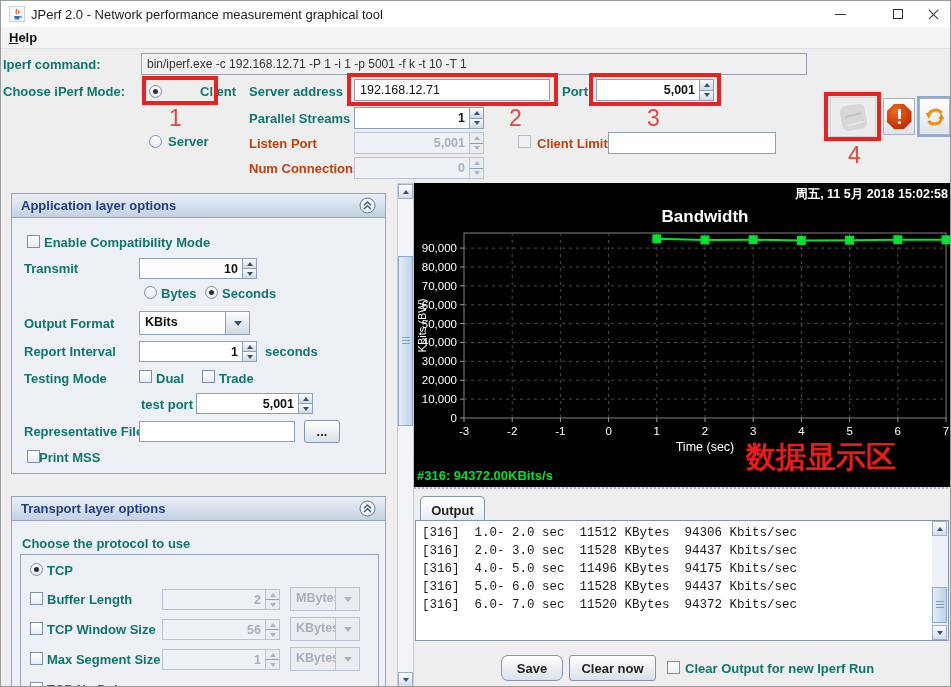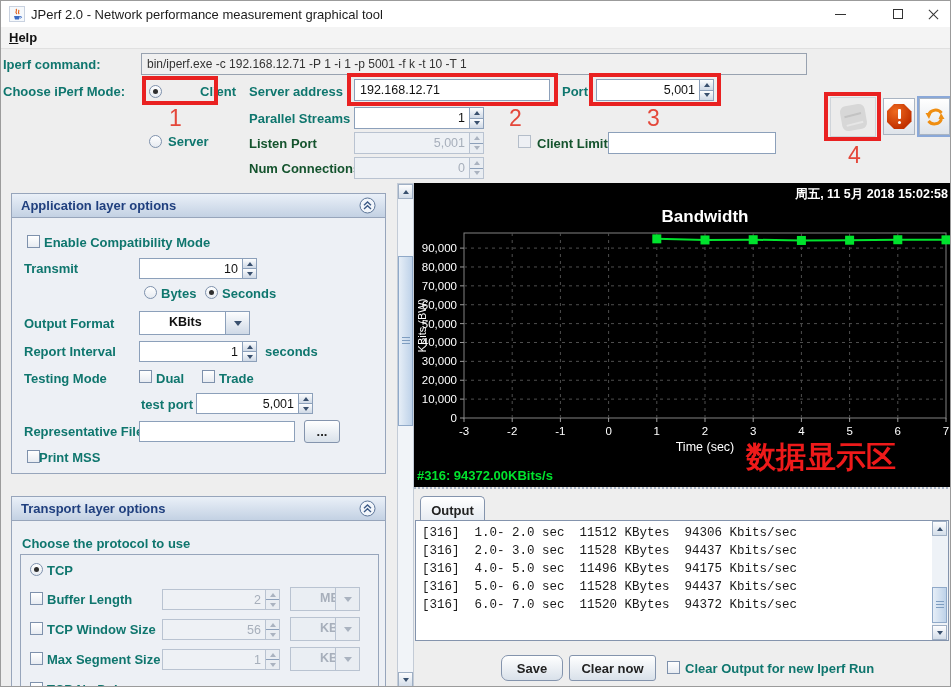--- a/index.html
+++ b/index.html
@@ -18,41 +18,41 @@
   .glyph-close::before,.glyph-close::after { content:""; position:absolute; left:-1px; top:5px; width:13px; height:1px; background:#333; }
   .glyph-close::before { transform:rotate(45deg); } .glyph-close::after { transform:rotate(-45deg); }
 
   
   .menubar { position:absolute; left:0; top:26px; width:100%; height:22px; background:#f4f4f4; border-bottom:1px solid #e0e0e0; }
   .menu-item { position:absolute; left:8px; top:3px; font-weight:bold; font-size:13px; color:#111; display:inline-block; }
   .menu-item::first-letter { text-decoration:underline; }
 
   
   .lbl { position:absolute; font-weight:bold; font-size:13px; color:#0f766e; white-space:nowrap; }
-  .lbl.dis { color:#14532d; }
+  .lbl.dis { color:#c2410c; }
   .field { position:absolute; background:#fff; border:1px solid #8ca0ba; font-size:12.5px; color:#111;
            display:flex; align-items:center; padding:0 5px; white-space:nowrap; overflow:hidden; }
   .spinner { position:absolute; display:flex; }
-  .spin-text { flex:1; background:#fff; border:1px solid #8ca0ba; border-right:none; font-weight:normal; font-size:12.5px;
+  .spin-text { flex:1; background:#fff; border:1px solid #8ca0ba; border-right:none; font-weight:bold; font-size:12.5px;
                color:#111; display:flex; align-items:center; justify-content:flex-end; padding:0 4px; }
   .spin-btns { width:15px; display:flex; flex-direction:column; border:1px solid #8ca0ba; }
   .sb { flex:1; background:linear-gradient(#fcfdfe,#cfd9e6); display:flex; align-items:center; justify-content:center; }
   .sb + .sb { border-top:1px solid #8ca0ba; }
   .tri-up { width:0; height:0; border-left:3px solid transparent; border-right:3px solid transparent; border-bottom:4px solid #39506e; }
   .tri-down { width:0; height:0; border-left:3px solid transparent; border-right:3px solid transparent; border-top:4px solid #39506e; }
   .spinner.dis .spin-text { background:#eef1f5; color:#a7afbb; border-color:#b9c3d1; }
   .spinner.dis .spin-btns { border-color:#b9c3d1; }
   .spinner.dis .sb { background:#e9edf2; }
   .spinner.dis .tri-up { border-bottom-color:#aab3c0; }
   .spinner.dis .tri-down { border-top-color:#aab3c0; }
   .cb { position:absolute; width:13px; height:13px; background:linear-gradient(#ffffff,#e7ebf1); border:1px solid #7e91ac; }
   .cb.dis { border-color:#b4bdc9; background:#eef0f4; }
   .rad { position:absolute; width:13px; height:13px; border-radius:50%; background:linear-gradient(#ffffff,#e7ebf1); border:1px solid #7e91ac; }
   .rad.on::after { content:""; position:absolute; left:3px; top:3px; width:5px; height:5px; border-radius:50%; background:#2e2e2e; }
-  .combo { position:absolute; display:flex; border:1px solid #8ca0ba; background:#fff;padding-left:24px; }
+  .combo { position:absolute; display:flex; border:1px solid #8ca0ba; background:#fff; }
   .combo-text { flex:1; font-weight:bold; font-size:12.5px; color:#111; padding:3px 5px; white-space:nowrap; overflow:hidden; }
   .combo-btn { width:24px; border-left:1px solid #8ca0ba; background:linear-gradient(#fcfdfe,#cfd9e6); display:flex; align-items:center; justify-content:center; }
   .combo.dis { background:#eaeef3; border-color:#b9c3d1; }
   .combo.dis .combo-text { color:#a7afbb; }
   .combo.dis .combo-btn { background:#e9edf2; border-color:#b9c3d1; }
   .combo.dis .tri-down { border-top-color:#aab3c0; }
   .btn { position:absolute; background:linear-gradient(#ffffff,#d9e1ea); border:1px solid #8494ad; border-radius:3px;
          font-weight:bold; font-size:13px; color:#222; display:flex; align-items:center; justify-content:center; }
 
   

